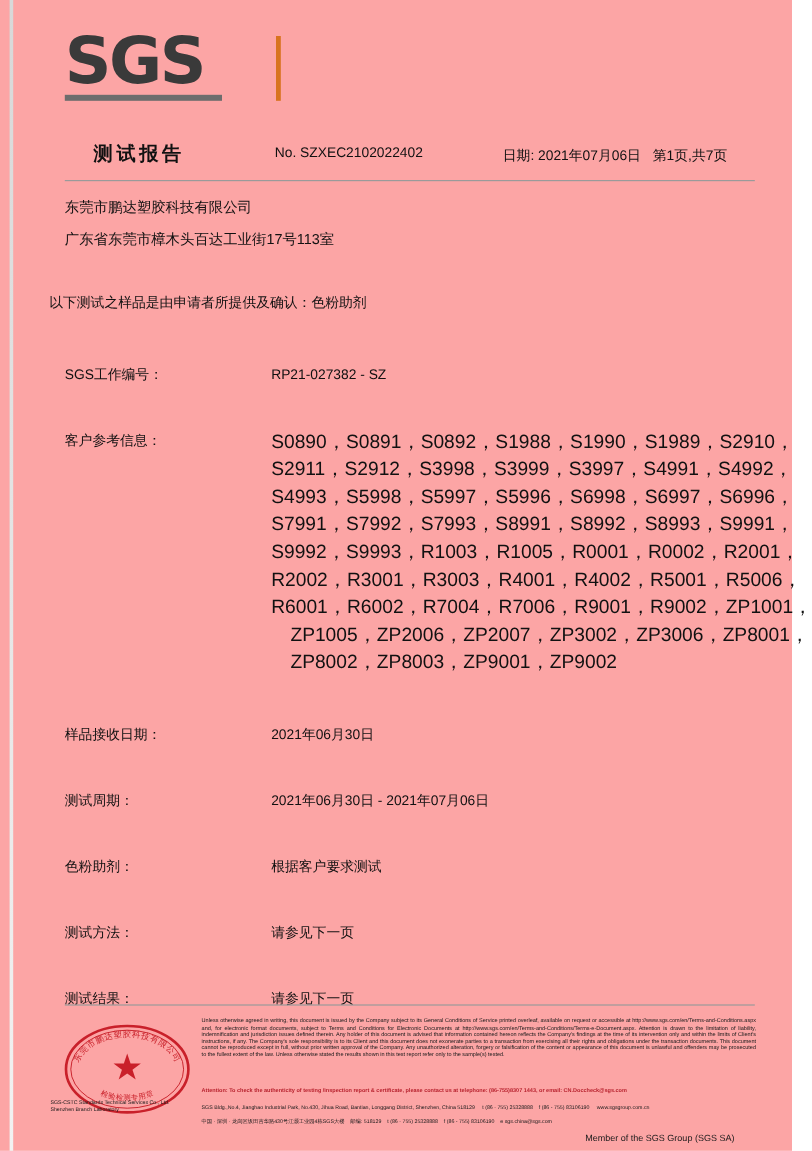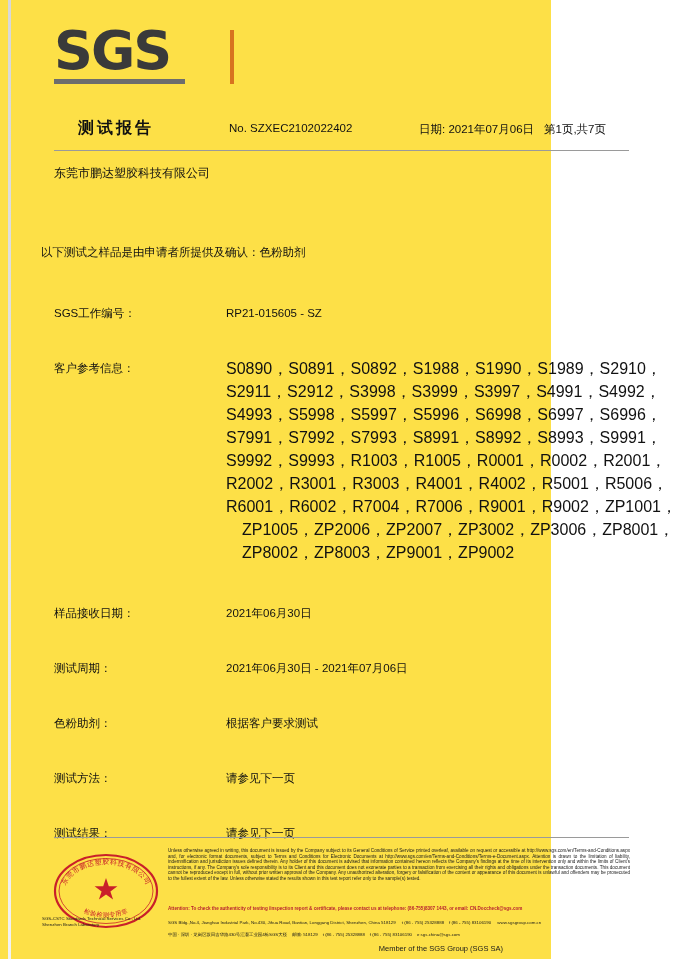--- a/index.html
+++ b/index.html
@@ -11,23 +11,23 @@
     width: 677px;
     height: 959px;
     position: relative;
     font-family: "Liberation Sans", sans-serif;
     color: #1a1a1a;
     overflow: hidden;
   }
   .page {
     position: absolute;
     left: 0; top: 0;
-    width: 551px;
+    width: 660px;
     height: 959px;
-    background: #fde047;
+    background: #fca5a5;
   }
 
   
   .logo-block {
     position: absolute;
     left: 54px;
     top: 22px;
     width: 190px;
     height: 62px;
   }
@@ -268,29 +268,30 @@
   <div class="title-row">
     <div class="doc-title">测试报告</div>
     <div class="doc-no">No. SZXEC2102022402</div>
     <div class="doc-date">日期: 2021年07月06日</div>
     <div class="doc-pages">第1页,共7页</div>
   </div>
   <div class="rule"></div>
 
   <div class="company">
     <div>东莞市鹏达塑胶科技有限公司</div>
+    <div>广东省东莞市樟木头百达工业街17号113室</div>
   </div>
 
   <div class="intro">以下测试之样品是由申请者所提供及确认：色粉助剂</div>
 
   <div class="fields">
 
     <div class="field-row">
       <div class="field-label">SGS工作编号：</div>
-      <div class="field-value">RP21-015605 - SZ</div>
+      <div class="field-value">RP21-027382 - SZ</div>
     </div>
 
 
     <div class="field-row">
       <div class="field-label">客户参考信息：</div>
       <div class="ref-list">
         <div class="ref-line">S0890，S0891，S0892，S1988，S1990，S1989，S2910，</div>
         <div class="ref-line">S2911，S2912，S3998，S3999，S3997，S4991，S4992，</div>
         <div class="ref-line">S4993，S5998，S5997，S5996，S6998，S6997，S6996，</div>
         <div class="ref-line">S7991，S7992，S7993，S8991，S8992，S8993，S9991，</div>

